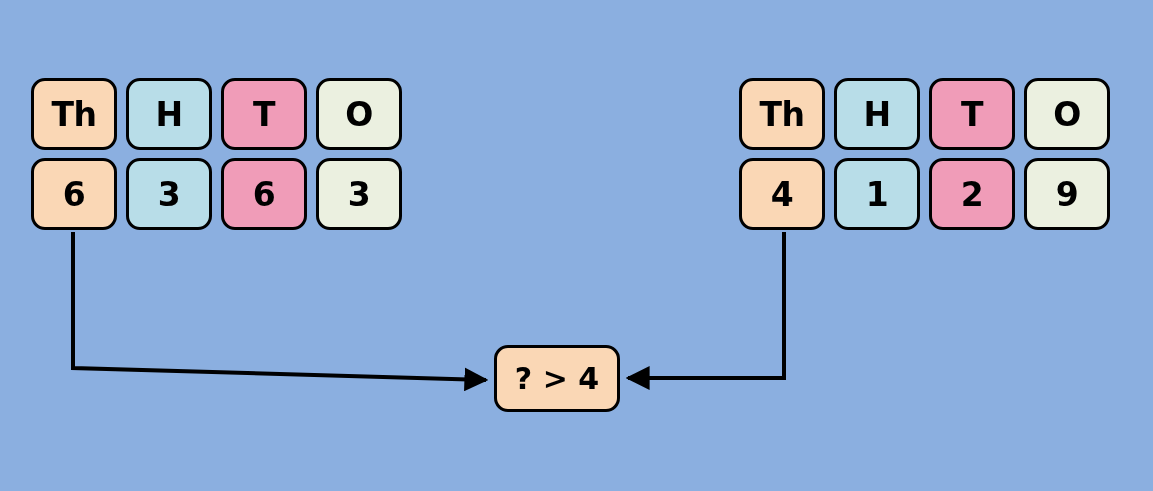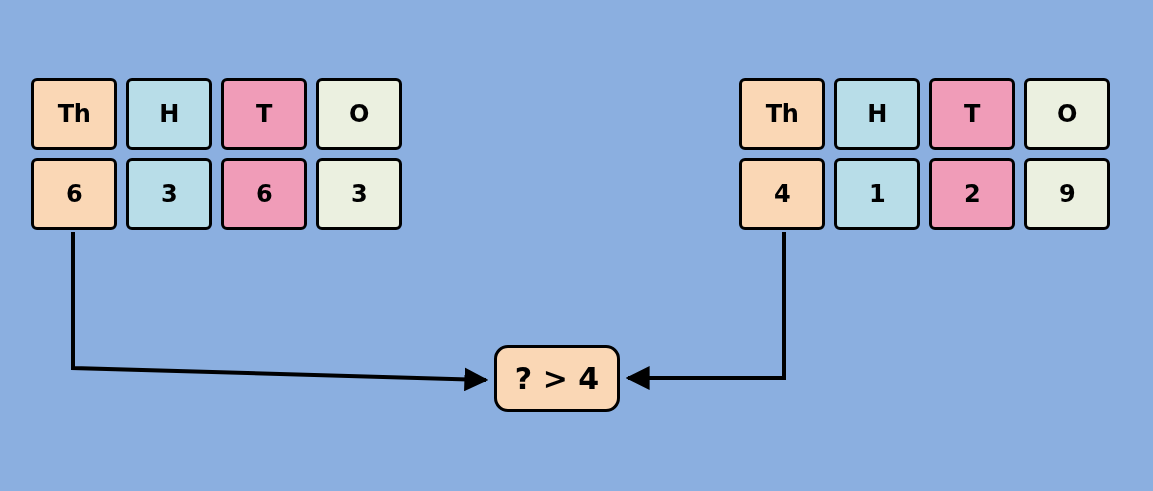--- a/index.html
+++ b/index.html
@@ -30,25 +30,25 @@
   .pv-row {
     display: flex;
     flex-direction: row;
     gap: 9px;
   }
   .tile {
     width: 86px;
     height: 72px;
     box-sizing: border-box;
     border: 3px solid #000000;
-    border-radius: 6px;
+    border-radius: 14px;
     display: flex;
     align-items: center;
     justify-content: center;
-    font-size: 24px;
+    font-size: 33px;
     font-weight: bold;
     color: #000000;
     line-height: 1;
     letter-spacing: -0.5px;
   }
   .tile.c-peach  { background: #fad7b5; }
   .tile.c-blue   { background: #b8dde8; }
   .tile.c-pink   { background: #f09cb8; }
   .tile.c-cream  { background: #ebf0e0; }
 

